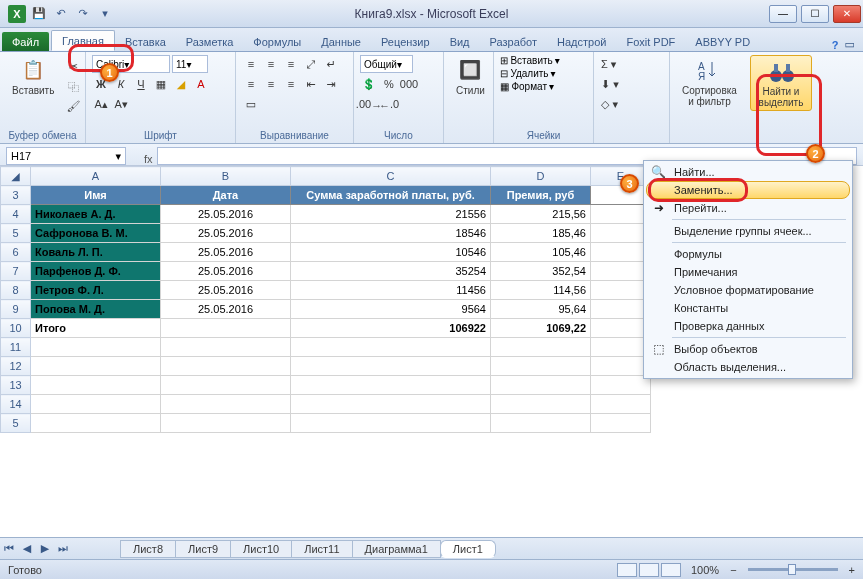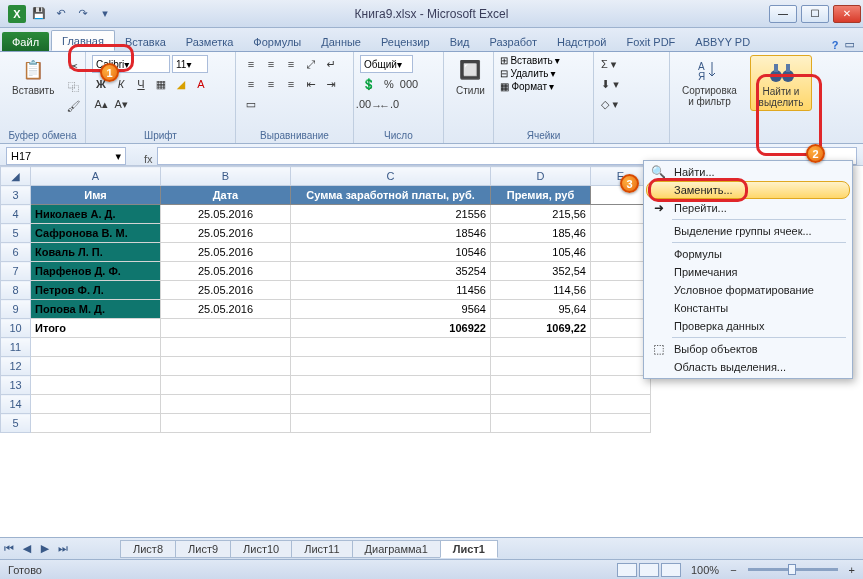--- a/index.html
+++ b/index.html
@@ -51,21 +51,21 @@
 
 .dropdown { position: absolute; right: 10px; top: 160px; width: 210px; background: #f4f8fd; border: 1px solid #9db2ce; box-shadow: 2px 3px 8px rgba(0,0,0,.3); font-size: 11px; padding: 2px; z-index: 30; }
 .dd-item { display: flex; align-items: center; padding: 3px 6px 3px 28px; position: relative; color: #222; cursor: pointer; }
 .dd-item.hover { background: linear-gradient(#fff2c8,#ffd76a); border: 1px solid #e0a820; border-radius: 8px; padding: 2px 5px 2px 27px; }
 .dd-item .ico { position: absolute; left: 4px; width: 18px; text-align: center; font-size: 12px; }
 .dd-sep { height: 1px; background: #c0cee0; margin: 2px 4px 2px 26px; }
 
 .sheettabs { position: absolute; bottom: 20px; left: 0; right: 0; height: 22px; background: linear-gradient(#e4ecf7,#d4e0f0); border-top: 1px solid #9db2ce; display: flex; align-items: center; font-size: 11px; }
 .navbtn { width: 18px; height: 18px; display: flex; align-items: center; justify-content: center; color: #3a5a88; }
 .sheettab { padding: 2px 12px; background: #e8eef7; border: 1px solid #aabcd4; margin-right: -1px; color: #3a3a3a; cursor: pointer; }
-.sheettab.active { background: #fff; font-weight: bold; border-bottom: 1px solid #fff; }
+.sheettab.active { background: #fff; font-weight: normal; border-bottom: 1px solid #fff; border-radius: 6px; }
 .statusbar { position: absolute; bottom: 0; left: 0; right: 0; height: 20px; background: linear-gradient(#dfe8f5,#cdd9ec); border-top: 1px solid #9db2ce; display: flex; align-items: center; font-size: 11px; padding: 0 8px; color: #3a3a3a; }
 .statusbar .views { margin-left: auto; display: flex; align-items: center; gap: 2px; }
 .viewbtn { width: 20px; height: 14px; border: 1px solid #8aa2c4; background: #eef4fc; }
 .zoom { display: flex; align-items: center; gap: 11px; margin-left: 10px; }
 .slider { width: 90px; height: 3px; background: #8aa2c4; position: relative; }
 .slider .thumb { position: absolute; left: 45%; top: -4px; width: 8px; height: 11px; background: #eef4fc; border: 1px solid #7a95be; }
 
 svg { display: block; }
 </style>
 </head>

